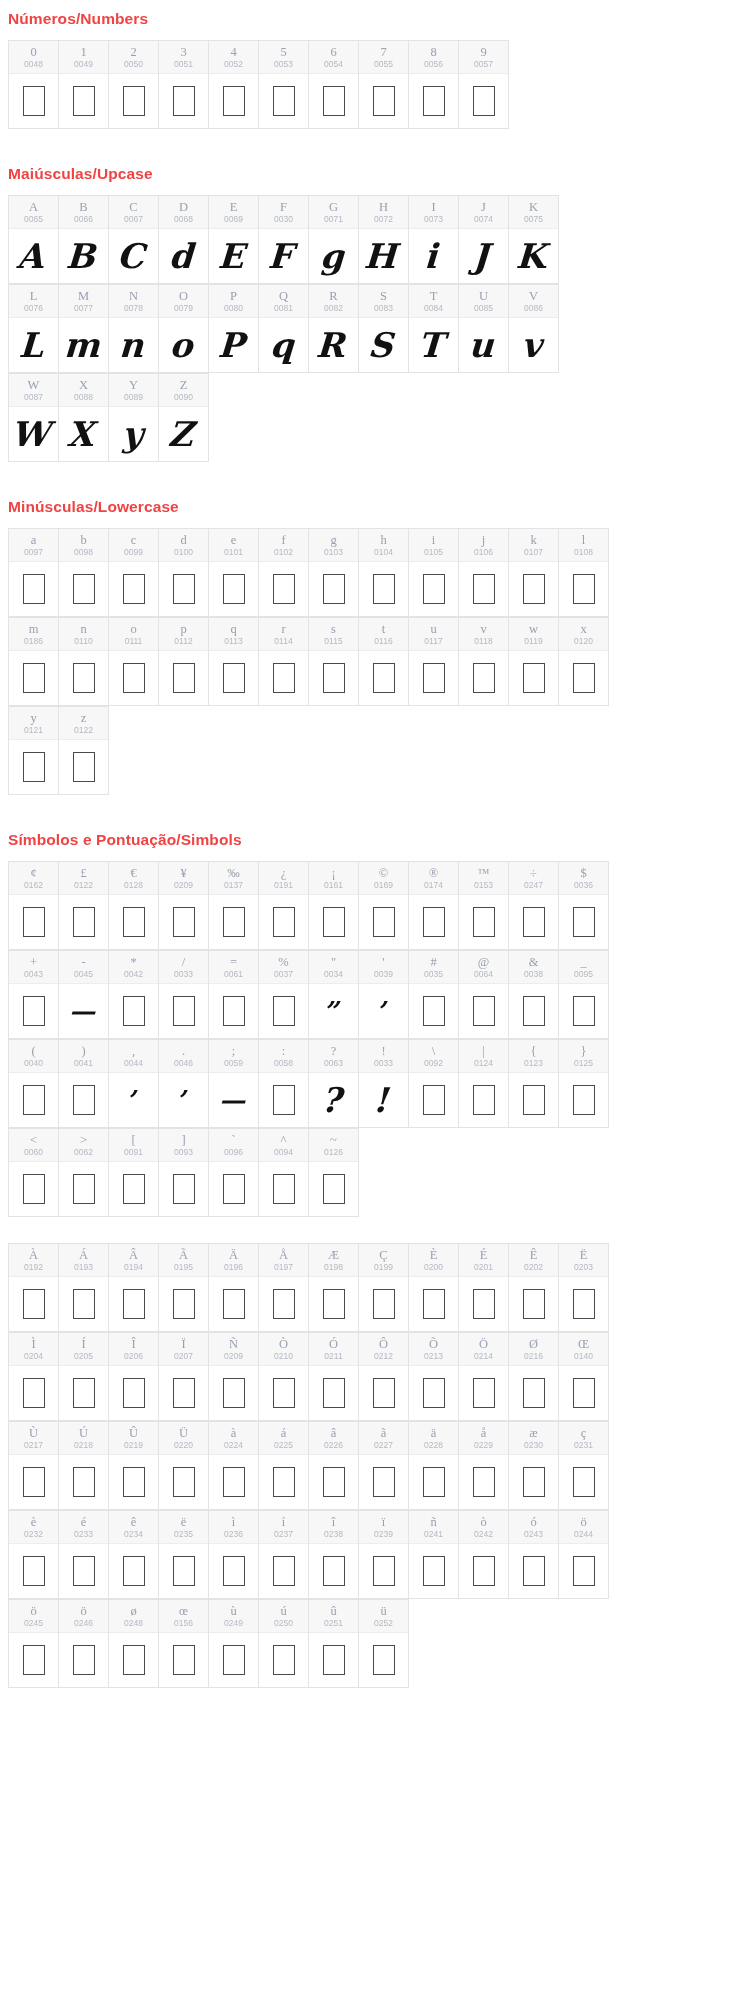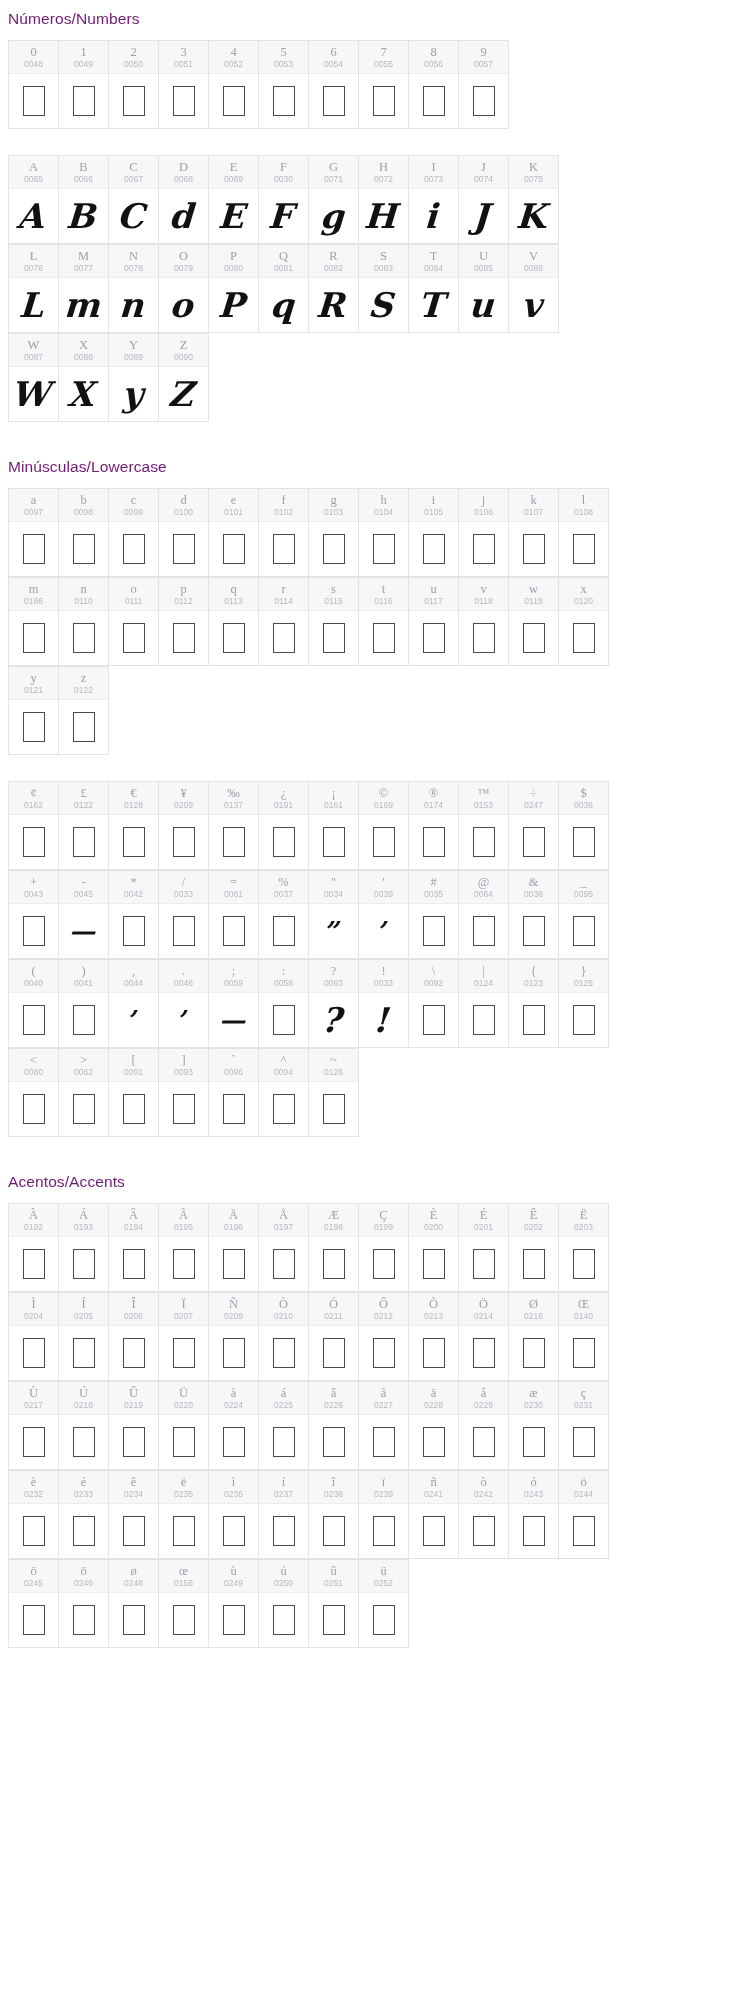--- a/index.html
+++ b/index.html
@@ -16,22 +16,22 @@
   .page {
     width: 730px;
     padding: 0;
     box-sizing: border-box;
   }
   .section {
     margin: 0 0 26px 0;
   }
   .section-title {
     font-size: 15.5px;
-    color: #701a75;
-    font-weight: normal;
+    color: #ef4444;
+    font-weight: bold;
     margin: 0 0 12px 8px;
     padding-top: 10px;
     letter-spacing: 0.1px;
   }
   
   .cell {
     width: 50px;
     box-sizing: border-box;
     border-right: 1px solid #e3e3e3;
     border-bottom: 1px solid #e3e3e3;
@@ -187,20 +187,21 @@
               <span class="ch">9</span>
               <span class="code">0057</span>
             </div>
             <div class="glyphbox">
               <span class="glyph-empty"></span>
             </div>
           </div>
         </div>
       </div>
       <div class="section">
+        <div class="section-title">Maiúsculas/Upcase</div>
         <div class="gridblock" style="width: 550px; margin-left: 8px;">
           <div class="cell">
             <div class="head">
               <span class="ch">A</span>
               <span class="code">0065</span>
             </div>
             <div class="glyphbox">
               <span class="glyph">A</span>
             </div>
           </div>
@@ -672,20 +673,21 @@
               <span class="ch">z</span>
               <span class="code">0122</span>
             </div>
             <div class="glyphbox">
               <span class="glyph-empty"></span>
             </div>
           </div>
         </div>
       </div>
       <div class="section">
+        <div class="section-title">Símbolos e Pontuação/Simbols</div>
         <div class="gridblock" style="width: 600px; margin-left: 8px;">
           <div class="cell">
             <div class="head">
               <span class="ch">¢</span>
               <span class="code">0162</span>
             </div>
             <div class="glyphbox">
               <span class="glyph-empty"></span>
             </div>
           </div>
@@ -1069,21 +1071,20 @@
               <span class="ch">~</span>
               <span class="code">0126</span>
             </div>
             <div class="glyphbox">
               <span class="glyph-empty"></span>
             </div>
           </div>
         </div>
       </div>
       <div class="section">
-        <div class="section-title">Acentos/Accents</div>
         <div class="gridblock" style="width: 600px; margin-left: 8px;">
           <div class="cell">
             <div class="head">
               <span class="ch">À</span>
               <span class="code">0192</span>
             </div>
             <div class="glyphbox">
               <span class="glyph-empty"></span>
             </div>
           </div>

